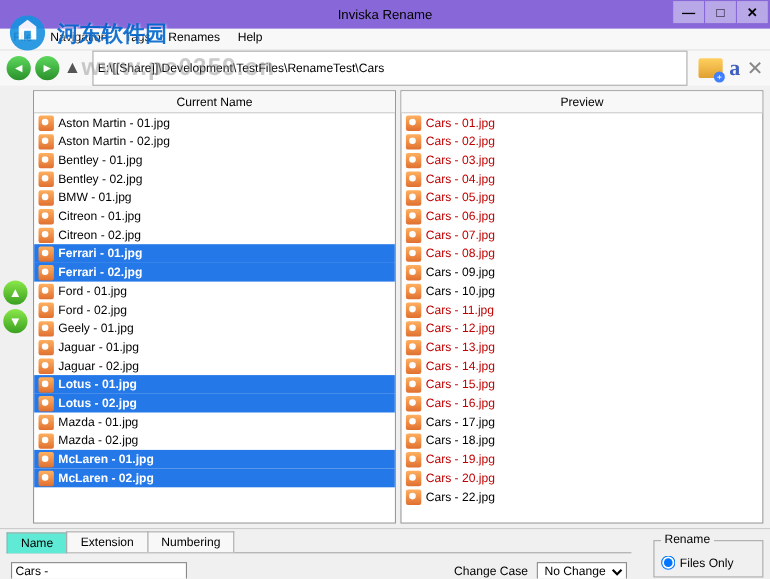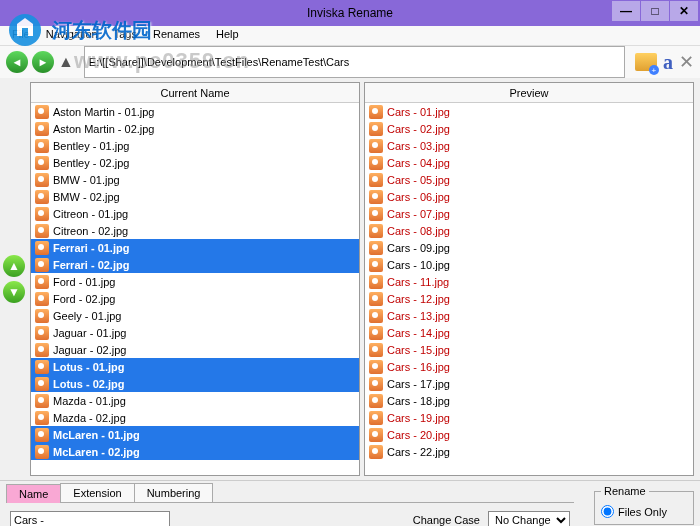--- a/index.html
+++ b/index.html
@@ -57,21 +57,21 @@
 
 .panel-list::-webkit-scrollbar { width: 16px; }
 .panel-list::-webkit-scrollbar-track { background: #f0f0f0; border-left: 1px solid #ddd; }
 .panel-list::-webkit-scrollbar-thumb { background: #c8c8c8; border: 1px solid #aaa; }
 .panel-list::-webkit-scrollbar-button { height: 16px; background: #e8e8e8; border: 1px solid #ccc; }
 
 
 .bottom { border-top: 1px solid #ccc; background: #f0f0f0; padding: 2px 6px; display: flex; gap: 20px; }
 .tabs { display: flex; border-bottom: 1px solid #aaa; }
 .tab { padding: 3px 12px; border: 1px solid #aaa; border-bottom: none; background: #f8f8f8; margin-right: -1px; cursor: pointer; }
-.tab.active { background: #f9a8d4; position: relative; top: 1px; }
+.tab.active { background: #5eead4; position: relative; top: 1px; }
 .bottom-left { flex: 1; }
 .tab-content { padding: 8px 4px; display: flex; align-items: center; gap: 8px; }
 .checkbox-row { display: flex; align-items: center; gap: 4px; }
 .text-input { border: 1px solid #888; padding: 1px 3px; height: 18px; background: #fff; }
 .combo { border: 1px solid #888; height: 18px; background: #fff; padding: 0 2px; }
 .bottom-right { width: 100px; }
 .fieldset { border: 1px solid #aaa; padding: 4px 6px 6px; margin-top: 2px; }
 .fieldset legend { padding: 0 3px; font-size: 11px; }
 .radio-row { display: flex; align-items: center; gap: 4px; margin-top: 4px; }
 </style>
@@ -141,24 +141,20 @@
           <div class="file-icon"></div>
           <span class="fname">Bentley - 01.jpg</span>
         </div>
         <div class="file-row">
           <div class="file-icon"></div>
           <span class="fname">Bentley - 02.jpg</span>
         </div>
         <div class="file-row">
           <div class="file-icon"></div>
           <span class="fname">BMW - 01.jpg</span>
-        </div>
-        <div class="file-row">
-          <div class="file-icon"></div>
-          <span class="fname">BMW - 02.jpg</span>
         </div>
         <div class="file-row">
           <div class="file-icon"></div>
           <span class="fname">Citreon - 01.jpg</span>
         </div>
         <div class="file-row">
           <div class="file-icon"></div>
           <span class="fname">Citreon - 02.jpg</span>
         </div>
         <div class="file-row selected">

